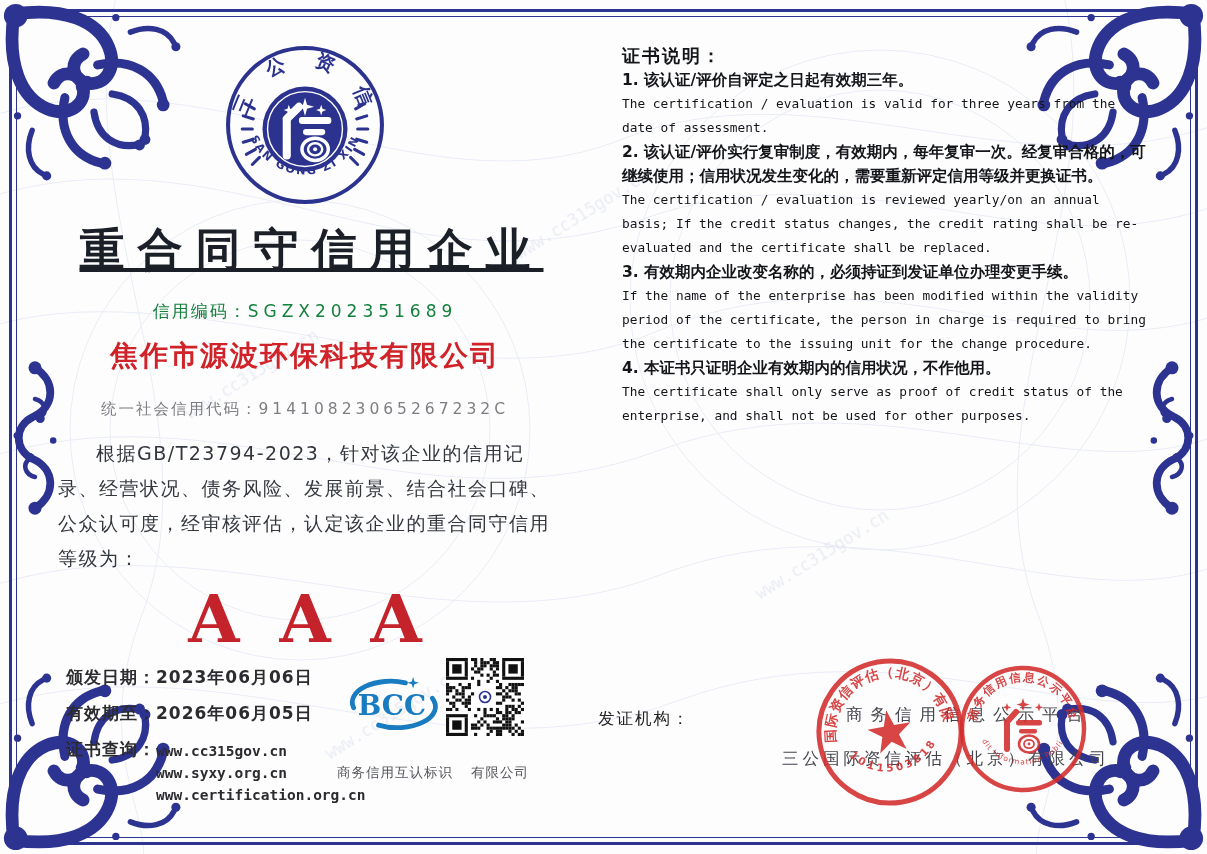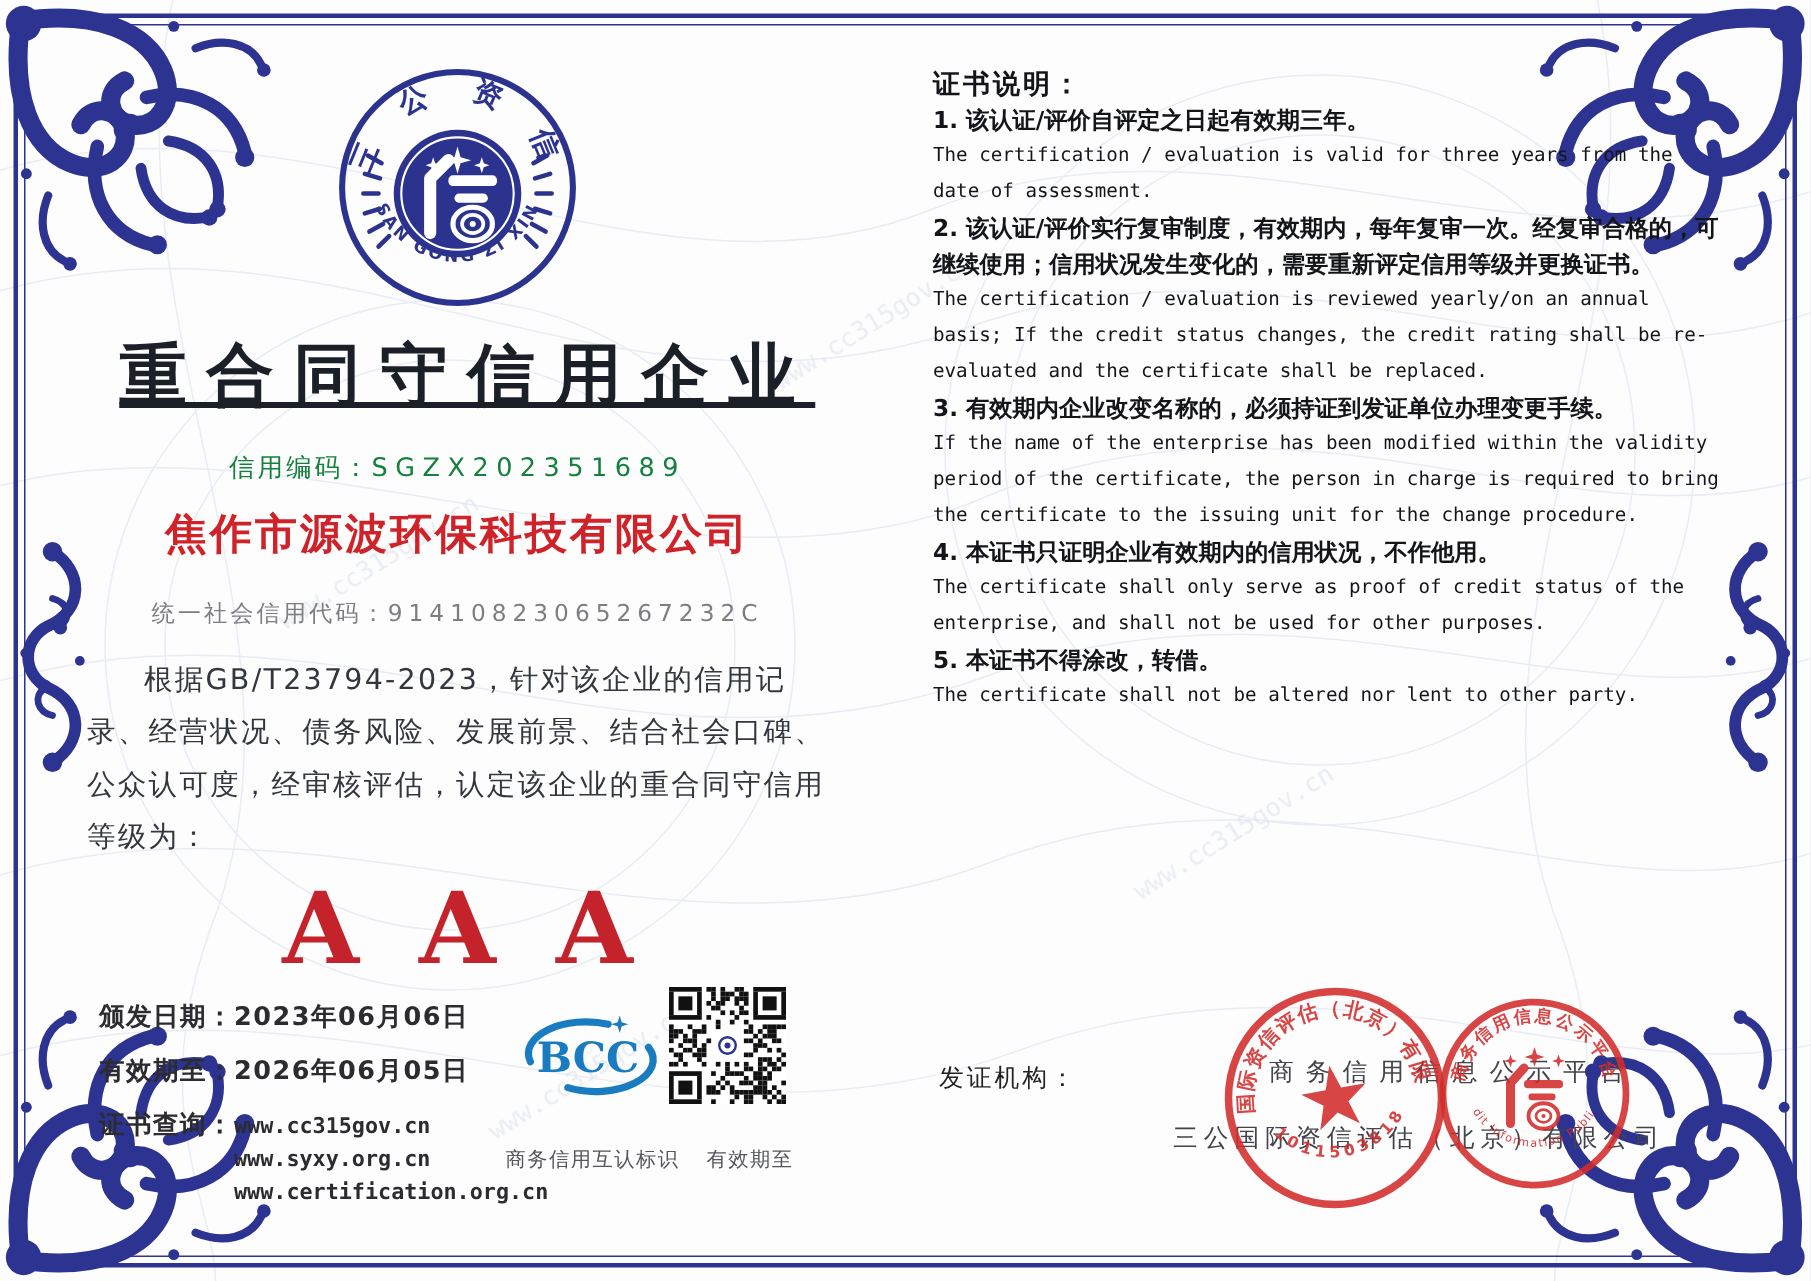--- a/index.html
+++ b/index.html
@@ -55,21 +55,21 @@
     justify-content:space-between;font-size:13.5px;color:#55565c;letter-spacing:1px;}
   
   .right-col{position:absolute;left:622px;top:44px;width:530px;}
   .notes-heading{font-size:18px;font-weight:bold;color:#141519;letter-spacing:2px;}
   .note-item{margin-top:0;}
   .note-item:first-of-type{margin-top:28px;}
   .note-zh{margin:0;font-size:15.5px;font-weight:600;color:#141519;line-height:24px;}
   .note-en{margin:0;font-size:12.8px;font-family:"DejaVu Sans Mono","Liberation Mono",monospace;
     color:#141519;line-height:24px;}
   
-  .issuer-label{position:absolute;left:626px;top:708px;font-size:16.5px;color:#222;letter-spacing:2px;}
+  .issuer-label{position:absolute;left:598px;top:708px;font-size:16.5px;color:#222;letter-spacing:2px;}
   .issuer-line1{position:absolute;left:846px;top:704px;font-size:16.5px;color:#43444b;letter-spacing:8px;white-space:nowrap;z-index:1;}
   .issuer-line2{position:absolute;left:782px;top:748px;font-size:16.5px;color:#43444b;letter-spacing:4px;white-space:nowrap;z-index:1;}
   .seal{position:absolute;z-index:2;opacity:.88;}
   .seal-left{left:814px;top:656px;width:152px;height:152px;transform:rotate(-10deg);}
   .seal-right{left:956px;top:662px;width:134px;height:134px;}
   svg text{user-select:none;}
 </style>
 </head>
 <body>
 
@@ -458,45 +458,41 @@
       </g>
     <g>
       <circle cx="39" cy="39" r="7.5" fill="#ffffff"></circle>
       <circle cx="39" cy="39" r="5.5" fill="none" stroke="#2c338f" stroke-width="1.6"></circle>
       <circle cx="39" cy="39" r="2" fill="#2c338f"></circle>
     </g>
   </svg>
 
   <div class="qr-captions">
     <span>商务信用互认标识</span>
-    <span>有效期至</span>
+    <span>有限公司</span>
   </div>
 
   <div class="right-col">
     <div class="notes-heading">证书说明：</div>
 
     <div class="note-item">
       <p class="note-zh">1. 该认证/评价自评定之日起有效期三年。</p>
       <p class="note-en">The certification / evaluation is valid for three years from the date of assessment.</p>
     </div>
     <div class="note-item">
       <p class="note-zh">2. 该认证/评价实行复审制度，有效期内，每年复审一次。经复审合格的，可继续使用；信用状况发生变化的，需要重新评定信用等级并更换证书。</p>
       <p class="note-en">The certification / evaluation is reviewed yearly/on an annual basis; If the credit status changes, the credit rating shall be re-evaluated and the certificate shall be replaced.</p>
     </div>
     <div class="note-item">
       <p class="note-zh">3. 有效期内企业改变名称的，必须持证到发证单位办理变更手续。</p>
       <p class="note-en">If the name of the enterprise has been modified within the validity period of the certificate, the person in charge is required to bring the certificate to the issuing unit for the change procedure.</p>
     </div>
     <div class="note-item">
       <p class="note-zh">4. 本证书只证明企业有效期内的信用状况，不作他用。</p>
       <p class="note-en">The certificate shall only serve as proof of credit status of the enterprise, and shall not be used for other purposes.</p>
-    </div>
-    <div class="note-item">
-      <p class="note-zh">5. 本证书不得涂改，转借。</p>
-      <p class="note-en">The certificate shall not be altered nor lent to other party.</p>
     </div>
   </div>
 
   <div class="issuer-label">发证机构：</div>
   <div class="issuer-line1">商务信用信息公示平台</div>
   <div class="issuer-line2">三公国际资信评估（北京）有限公司</div>
 
   <svg class="seal seal-left" viewBox="0 0 152 152">
     <defs>
       <path id="sl-top" d="M76,76 m-55,0 a55,55 0 1 1 110,0"></path>

